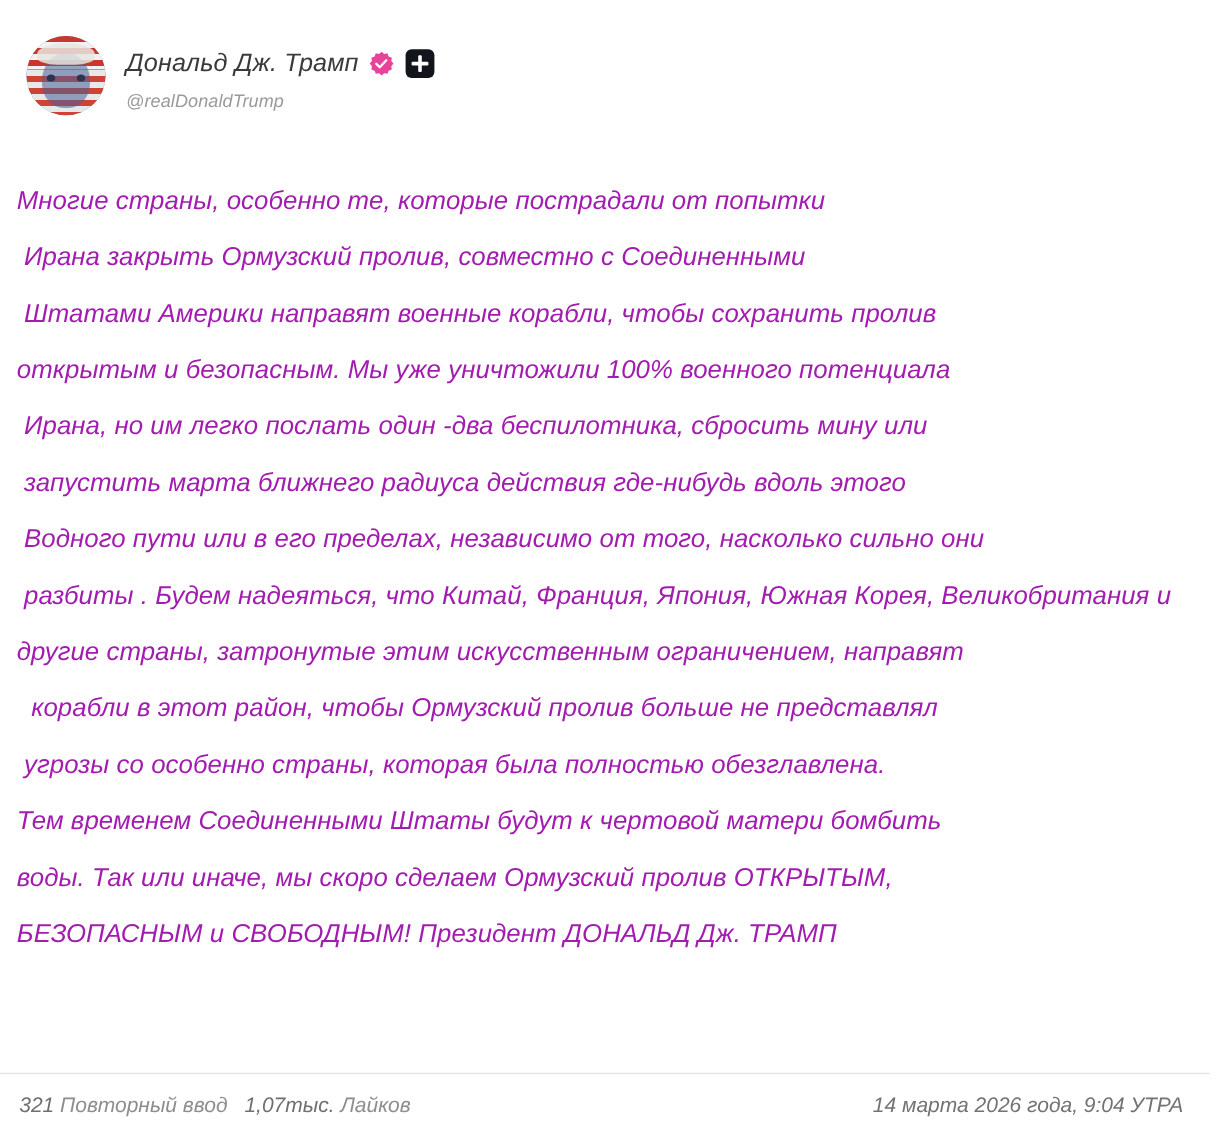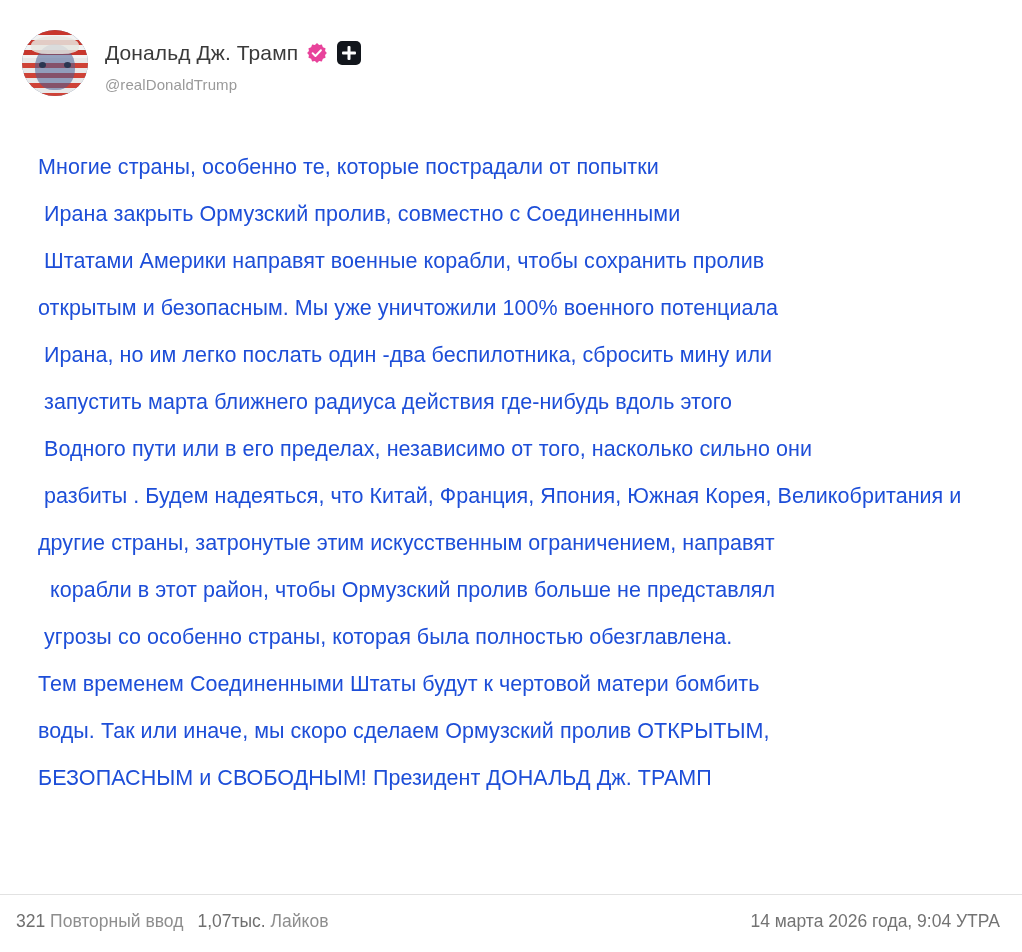--- a/index.html
+++ b/index.html
@@ -16,20 +16,21 @@
     position: relative;
   }
 
   .post {
     width: 1022px;
     height: 948px;
     box-sizing: border-box;
     padding: 0;
     position: relative;
     background: #fff;
+    font-style: italic;
   }
 
   
   .header {
     display: flex;
     align-items: flex-start;
     padding: 26px 0 0 22px;
     height: 120px;
     box-sizing: border-box;
   }
@@ -168,37 +169,36 @@
     margin-top: 8px;
     white-space: nowrap;
     letter-spacing: 0.1px;
   }
 
   
   .body {
     padding: 24px 20px 0 14px;
     font-size: 21.5px;
     line-height: 47px;
-    color: #1d4ed8;
+    color: #a21caf;
     letter-spacing: 0.05px;
-    margin-left: 24px;
   }
   .body .ln {
     display: block;
     white-space: nowrap;
   }
   .body .ln.ind1 { padding-left: 6px; }
   .body .ln.ind2 { padding-left: 12px; }
   .body .ln.ind0 { padding-left: 0px; }
 
   
   .footer {
     position: absolute;
     left: 0;
-    right: 0;
+    right: 14px;
     bottom: 0;
     height: 54px;
     display: flex;
     align-items: center;
     justify-content: space-between;
     padding: 0 22px 0 16px;
     box-sizing: border-box;
     border-top: 1px solid #e2e2e2;
     background: #fff;
   }

